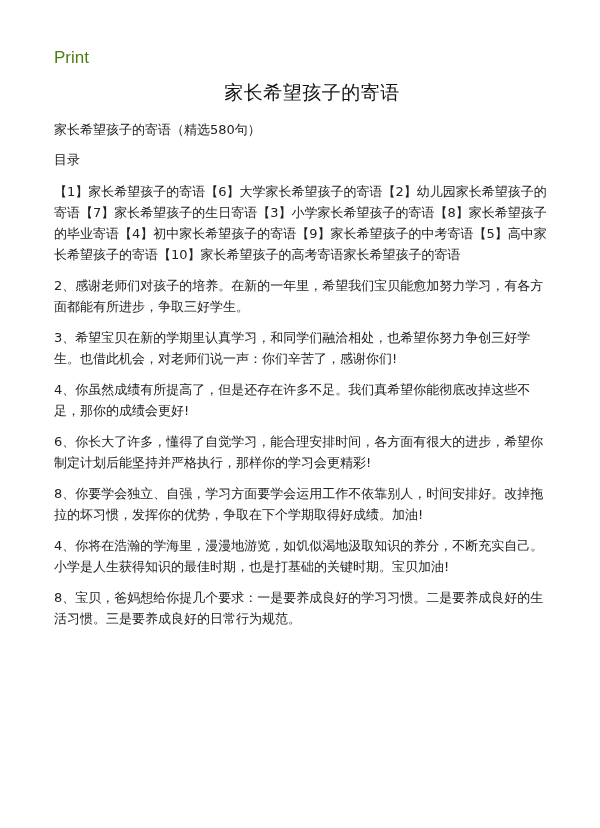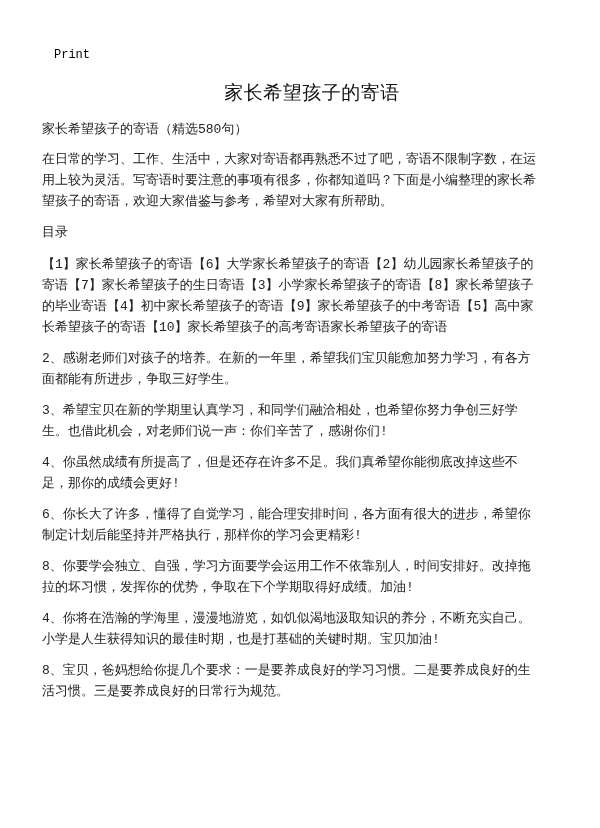--- a/index.html
+++ b/index.html
@@ -12,44 +12,43 @@
       height: 828px;
       overflow: hidden;
       position: relative;
       color: #222222;
       font-family: "DejaVu Sans", "Liberation Sans", sans-serif;
     }
     .print {
       position: absolute;
       left: 54px;
       top: 48px;
-      font-family: Liberation Mono, monospace;
-      font-size: 12px;
-      color: #000000;
+      font-family: Liberation Sans, sans-serif;
+      font-size: 17px;
+      color: #4d7c0f;
     }
     .title {
       position: absolute;
       left: 0;
       width: 600px;
       top: 80px;
       text-align: center;
       font-size: 19px;
       color: #111;
       letter-spacing: 0.5px;
       padding-left: 12px;
     }
     .content {
       position: absolute;
-      left: 42px;
+      left: 54px;
       top: 119px;
       width: 500px;
       font-size: 13px;
       line-height: 21px;
       color: #222;
-      font-family: Liberation Mono, monospace;
     }
     .content p {
       margin: 0 0 10px 0;
       word-break: break-all;
       text-align: left;
     }
     .subtitle {
       margin-bottom: 9px !important;
     }
     .toc-heading {
@@ -58,21 +57,20 @@
   </style>
 </head>
 <body>
 
 <div class="print">Print</div>
 
 <h1 class="title" style="margin:0;font-weight:normal;">家长希望孩子的寄语</h1>
 
 <div class="content">
   <p class="subtitle">家长希望孩子的寄语（精选580句）</p>
-  <p>在日常的学习、工作、生活中，大家对寄语都再熟悉不过了吧，寄语不限制字数，在运用上较为灵活。写寄语时要注意的事项有很多，你都知道吗？下面是小编整理的家长希望孩子的寄语，欢迎大家借鉴与参考，希望对大家有所帮助。</p>
   <p class="toc-heading">目录</p>
   <p>【1】家长希望孩子的寄语【6】大学家长希望孩子的寄语【2】幼儿园家长希望孩子的寄语【7】家长希望孩子的生日寄语【3】小学家长希望孩子的寄语【8】家长希望孩子的毕业寄语【4】初中家长希望孩子的寄语【9】家长希望孩子的中考寄语【5】高中家长希望孩子的寄语【10】家长希望孩子的高考寄语家长希望孩子的寄语</p>
   <p>2、感谢老师们对孩子的培养。在新的一年里，希望我们宝贝能愈加努力学习，有各方面都能有所进步，争取三好学生。</p>
   <p>3、希望宝贝在新的学期里认真学习，和同学们融洽相处，也希望你努力争创三好学生。也借此机会，对老师们说一声：你们辛苦了，感谢你们!</p>
   <p>4、你虽然成绩有所提高了，但是还存在许多不足。我们真希望你能彻底改掉这些不足，那你的成绩会更好!</p>
   <p>6、你长大了许多，懂得了自觉学习，能合理安排时间，各方面有很大的进步，希望你制定计划后能坚持并严格执行，那样你的学习会更精彩!</p>
   <p>8、你要学会独立、自强，学习方面要学会运用工作不依靠别人，时间安排好。改掉拖拉的坏习惯，发挥你的优势，争取在下个学期取得好成绩。加油!</p>
   <p>4、你将在浩瀚的学海里，漫漫地游览，如饥似渴地汲取知识的养分，不断充实自己。小学是人生获得知识的最佳时期，也是打基础的关键时期。宝贝加油!</p>
   <p>8、宝贝，爸妈想给你提几个要求：一是要养成良好的学习习惯。二是要养成良好的生活习惯。三是要养成良好的日常行为规范。</p>
 </div>

